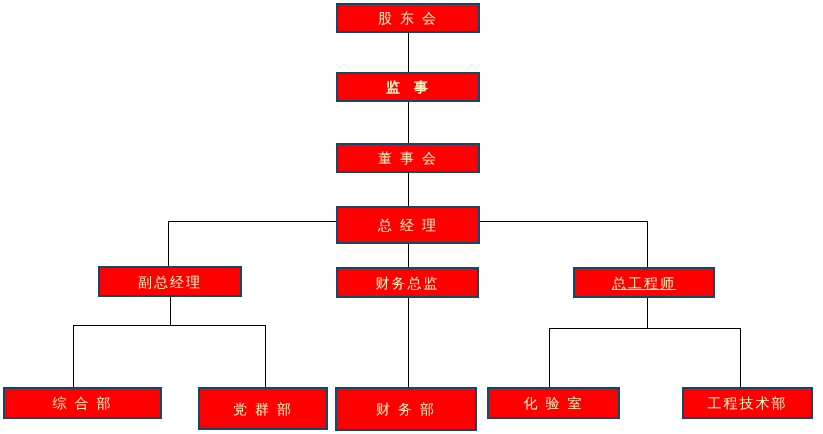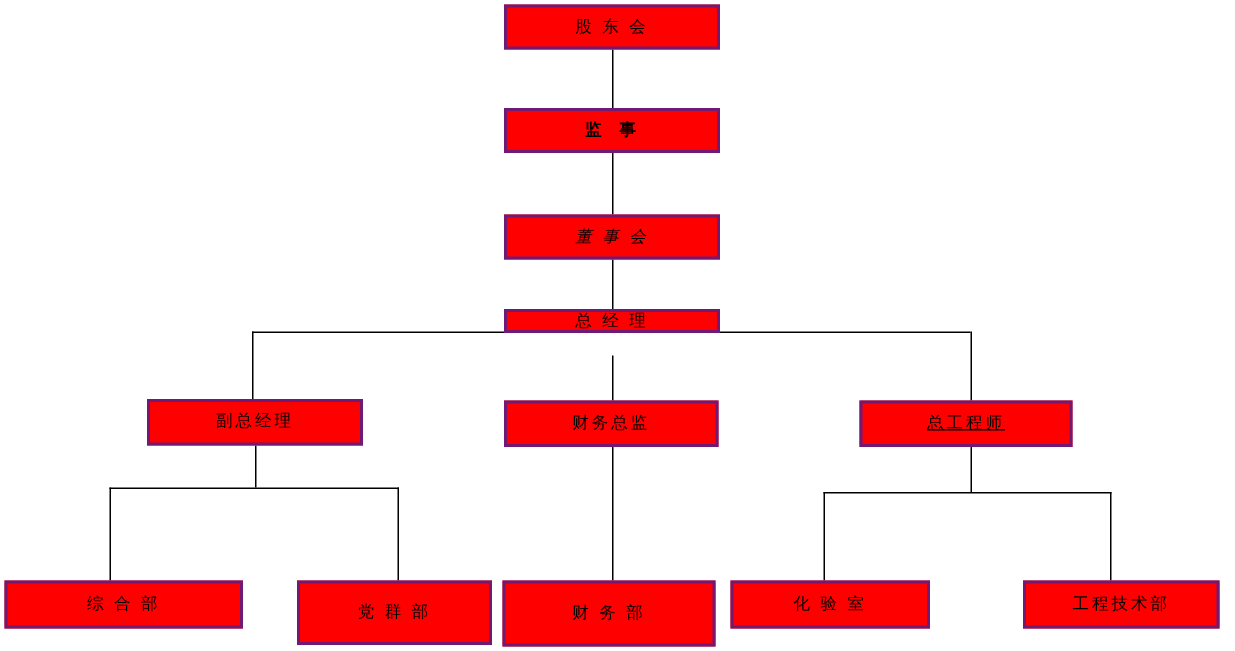--- a/index.html
+++ b/index.html
@@ -12,42 +12,42 @@
     width: 823px;
     height: 434px;
     background: #ffffff;
     overflow: hidden;
     font-family: "Liberation Sans", sans-serif;
   }
   .node {
     position: absolute;
     box-sizing: border-box;
     background: #ff0000;
-    border: 2px solid #701a75;
-    color: #000000;
+    border: 2px solid #0c4a6e;
+    color: #fef9c3;
     display: flex;
     align-items: center;
     justify-content: center;
-    font-size: 11px;
+    font-size: 14px;
     letter-spacing: 2px;
     white-space: pre;
     line-height: 1;
   }
   .line {
     position: absolute;
     background: #000000;
   }
   .hline { height: 1px; }
   .vline { width: 1px; }
 
   
   .n-shareholders { left: 336px; top: 3px;   width: 144px; height: 30px; }
   .n-supervisors  { left: 336px; top: 72px;  width: 144px; height: 30px; font-weight: bold; }
-  .n-board        { left: 336px; top: 143px; width: 144px; height: 30px; font-style: italic; }
-  .n-gm           { left: 336px; top: 206px; width: 144px; height: 16px; }
+  .n-board        { left: 336px; top: 143px; width: 144px; height: 30px; }
+  .n-gm           { left: 336px; top: 206px; width: 144px; height: 38px; }
   .n-dgm          { left: 98px;  top: 266px; width: 144px; height: 31px; }
   .n-fd           { left: 336px; top: 267px; width: 143px; height: 31px; }
   .n-ce           { left: 573px; top: 267px; width: 142px; height: 31px; text-decoration: underline; }
   .n-general      { left: 3px;   top: 387px; width: 159px; height: 32px; }
   .n-party        { left: 198px; top: 387px; width: 130px; height: 43px; text-align: right; }
   .n-finance      { left: 335px; top: 387px; width: 142px; height: 44px; }
   .n-lab          { left: 487px; top: 387px; width: 133px; height: 32px; }
   .n-engtech      { left: 682px; top: 387px; width: 131px; height: 32px; }
 
   

